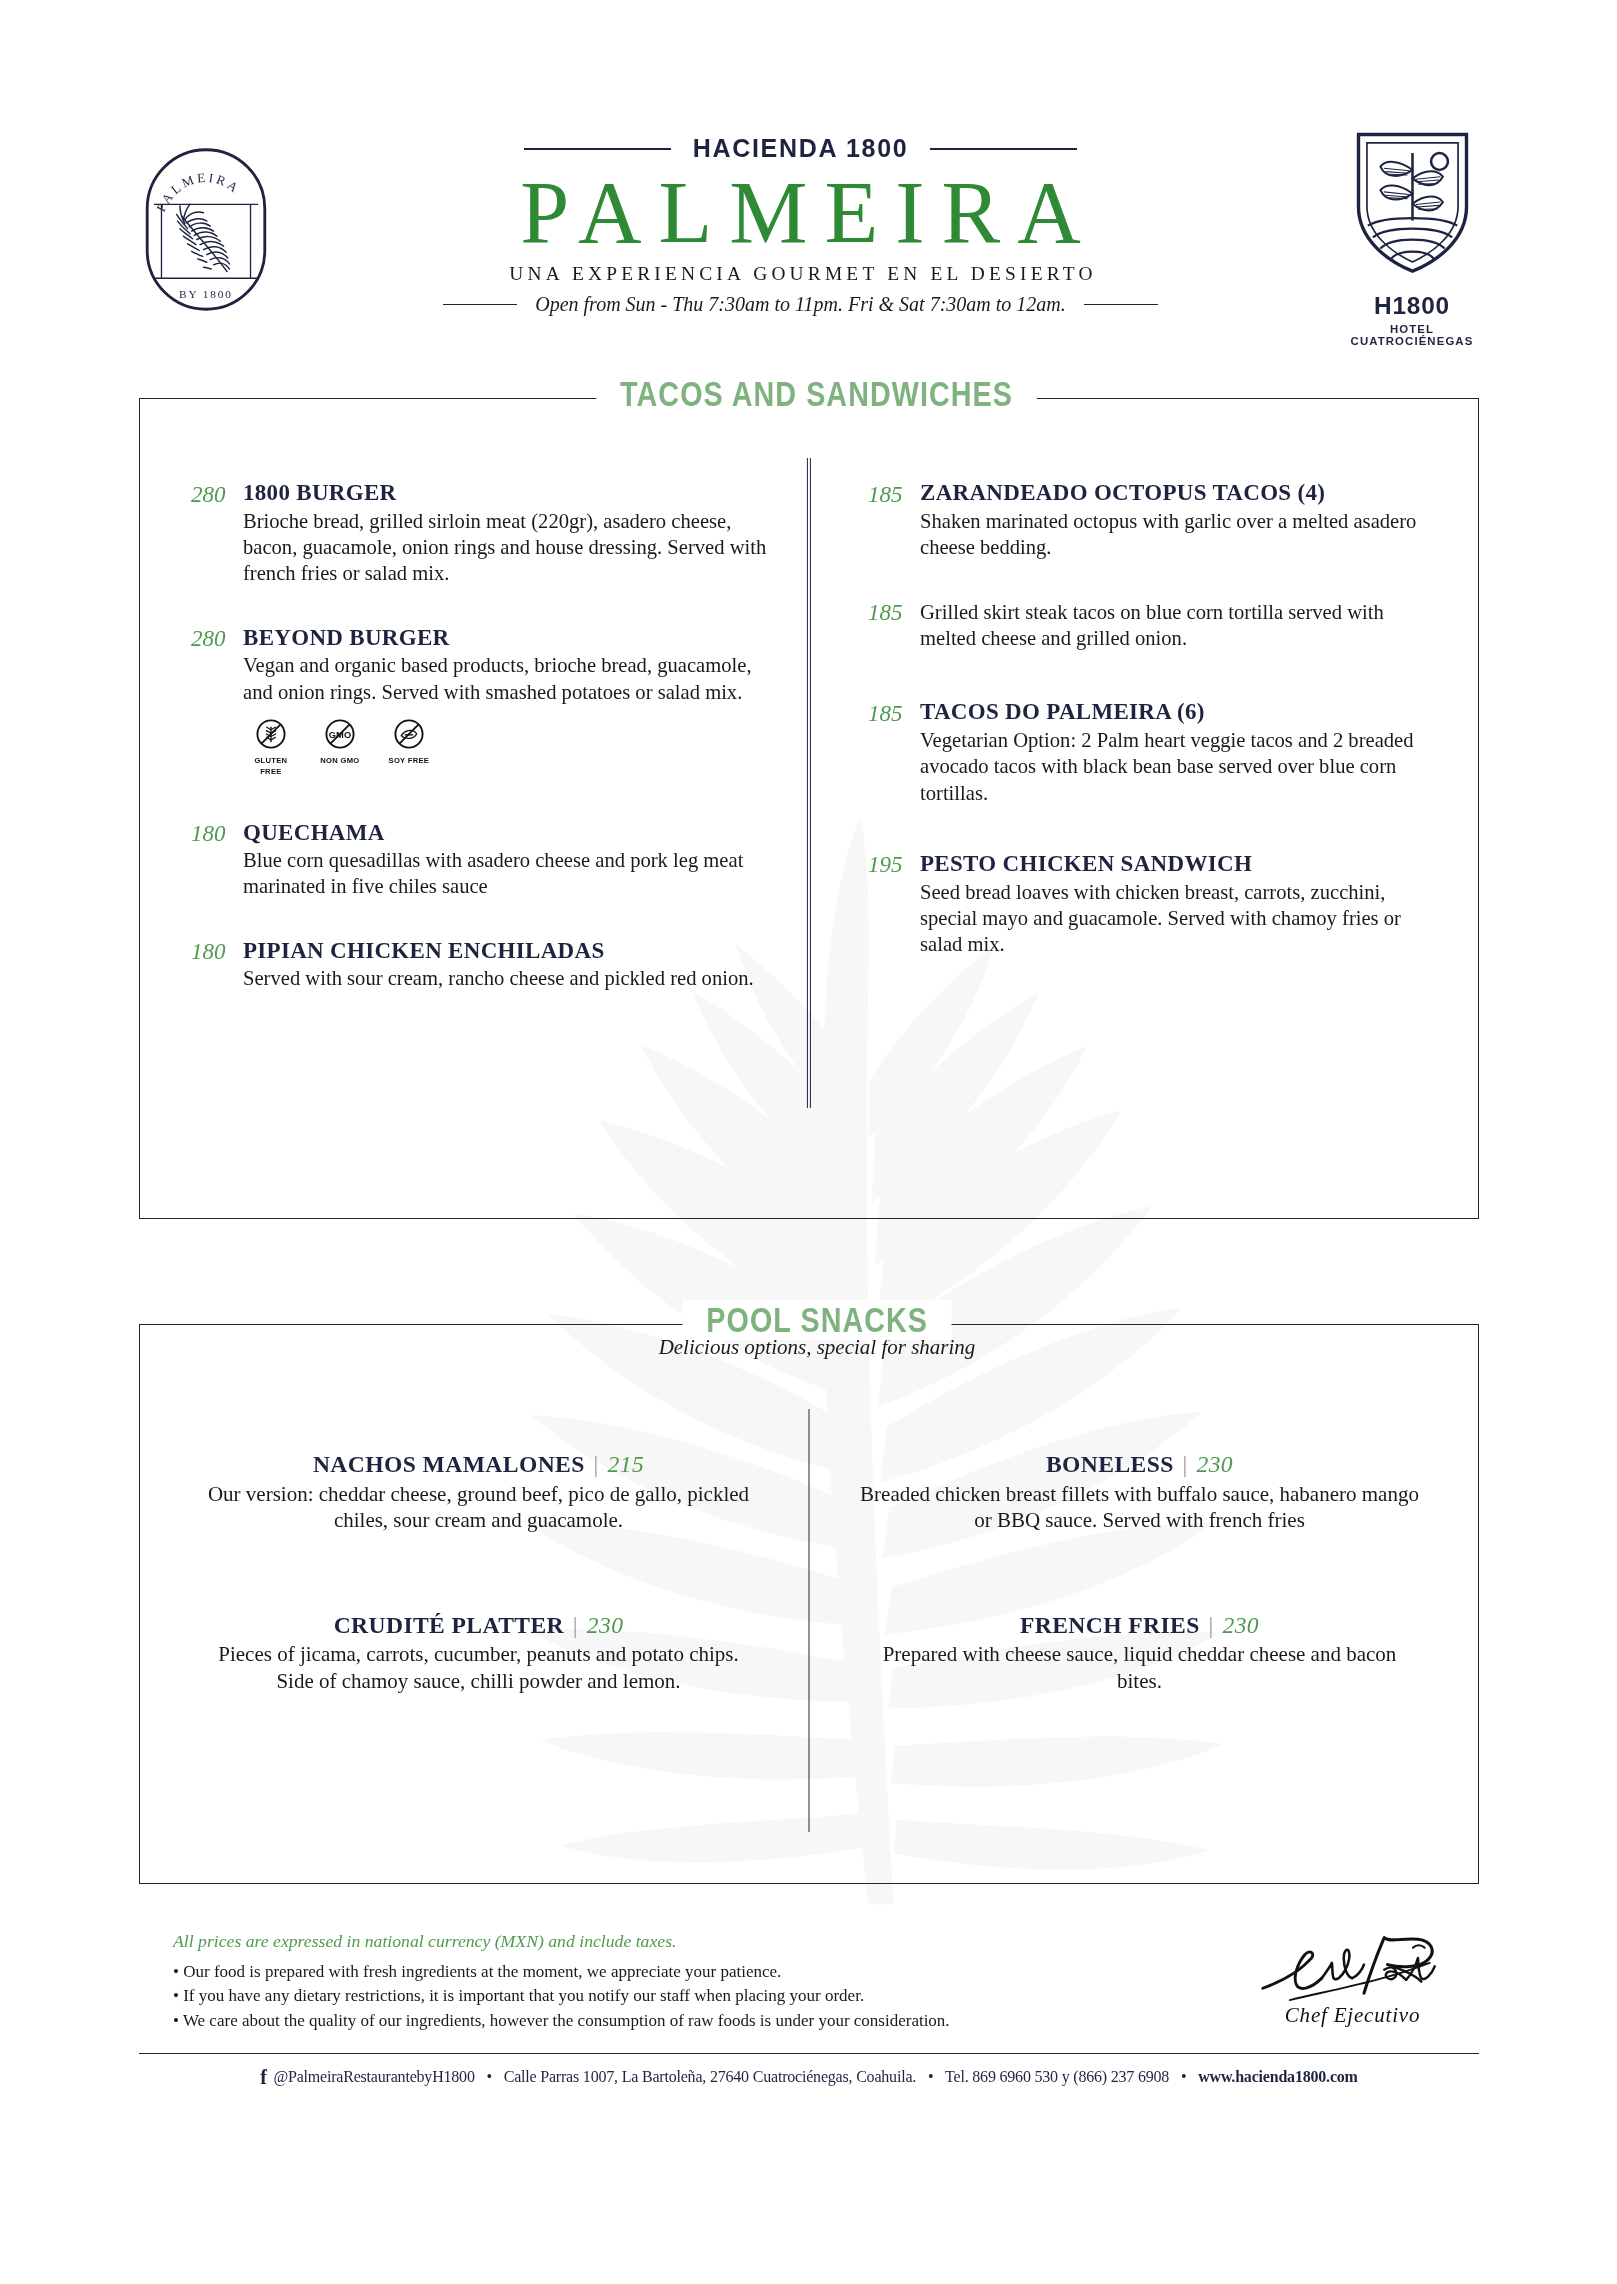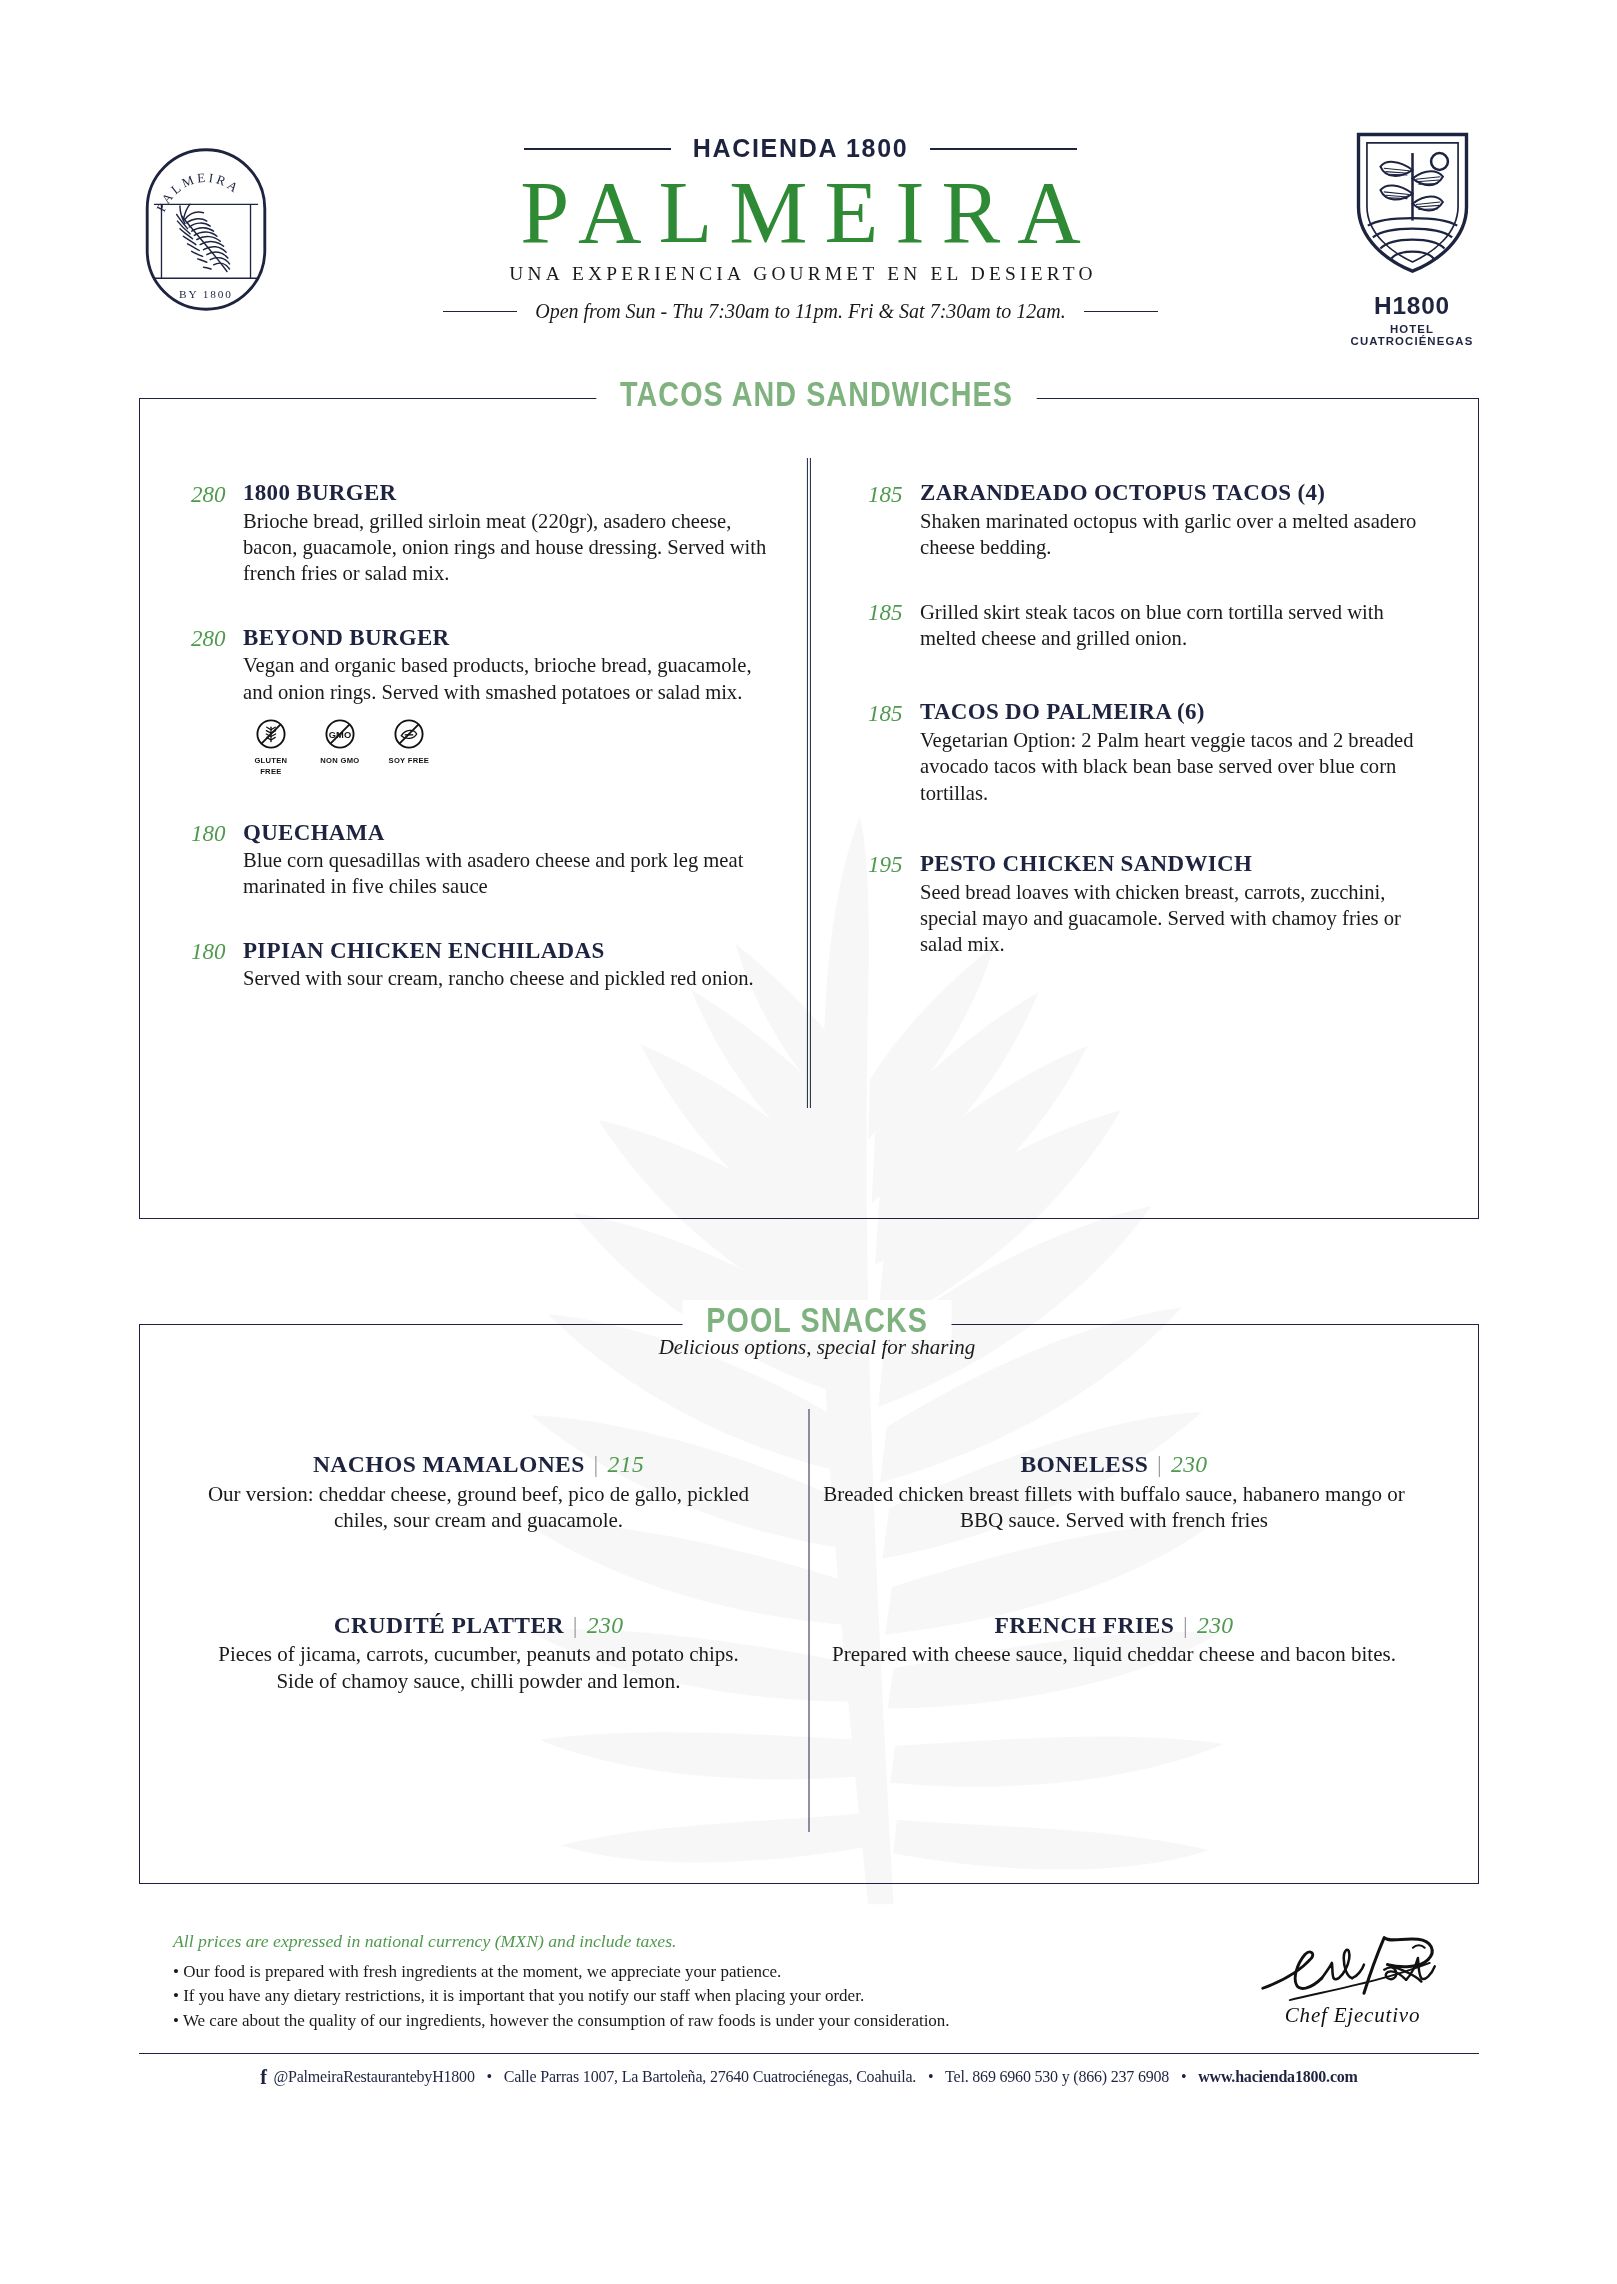--- a/index.html
+++ b/index.html
@@ -69,21 +69,21 @@
   .brand-tag {
     font-family: "Liberation Serif", serif;
     font-size: 19.4px;
     letter-spacing: 4.2px;
     color: #1a1a1a;
     margin-top: 5px;
     padding-left: 5px;
   }
   .brand-hours-row {
     display: flex; align-items: center; justify-content: center;
-    gap: 18.5px; margin-top: 15px;
+    gap: 18.5px; margin-top: 8px;
   }
   .rule-sm { height: 1.7px; background: #1e2440; width: 74px; }
   .brand-hours {
     font-family: "Liberation Serif", serif;
     font-style: italic;
     font-size: 20px;
     color: #1a1a1a;
     white-space: nowrap;
   }
 
@@ -212,21 +212,21 @@
     font-size: 7.6px;
     letter-spacing: 0.3px;
     color: #111;
     line-height: 1.12;
     margin-top: 2.5px;
   }
 
   
   .pool-col { flex: 1 1 50%; padding-top: 126px; }
   .pool-col.left  { padding-left: 59px; padding-right: 51px; }
-  .pool-col.right { padding-right: 59px; }
+  .pool-col.right { padding-left: 51px; padding-right: 59px; }
   .pool-item { text-align: center; margin-bottom: 78px; }
   .pool-name {
     font-family: "Liberation Serif", serif;
     font-weight: 700;
     font-size: 23.6px;
     letter-spacing: 0.4px;
     color: #1e2440;
   }
   .pool-sep { color: #999; font-weight: 400; padding: 0 2.5px; }
   .pool-price {

